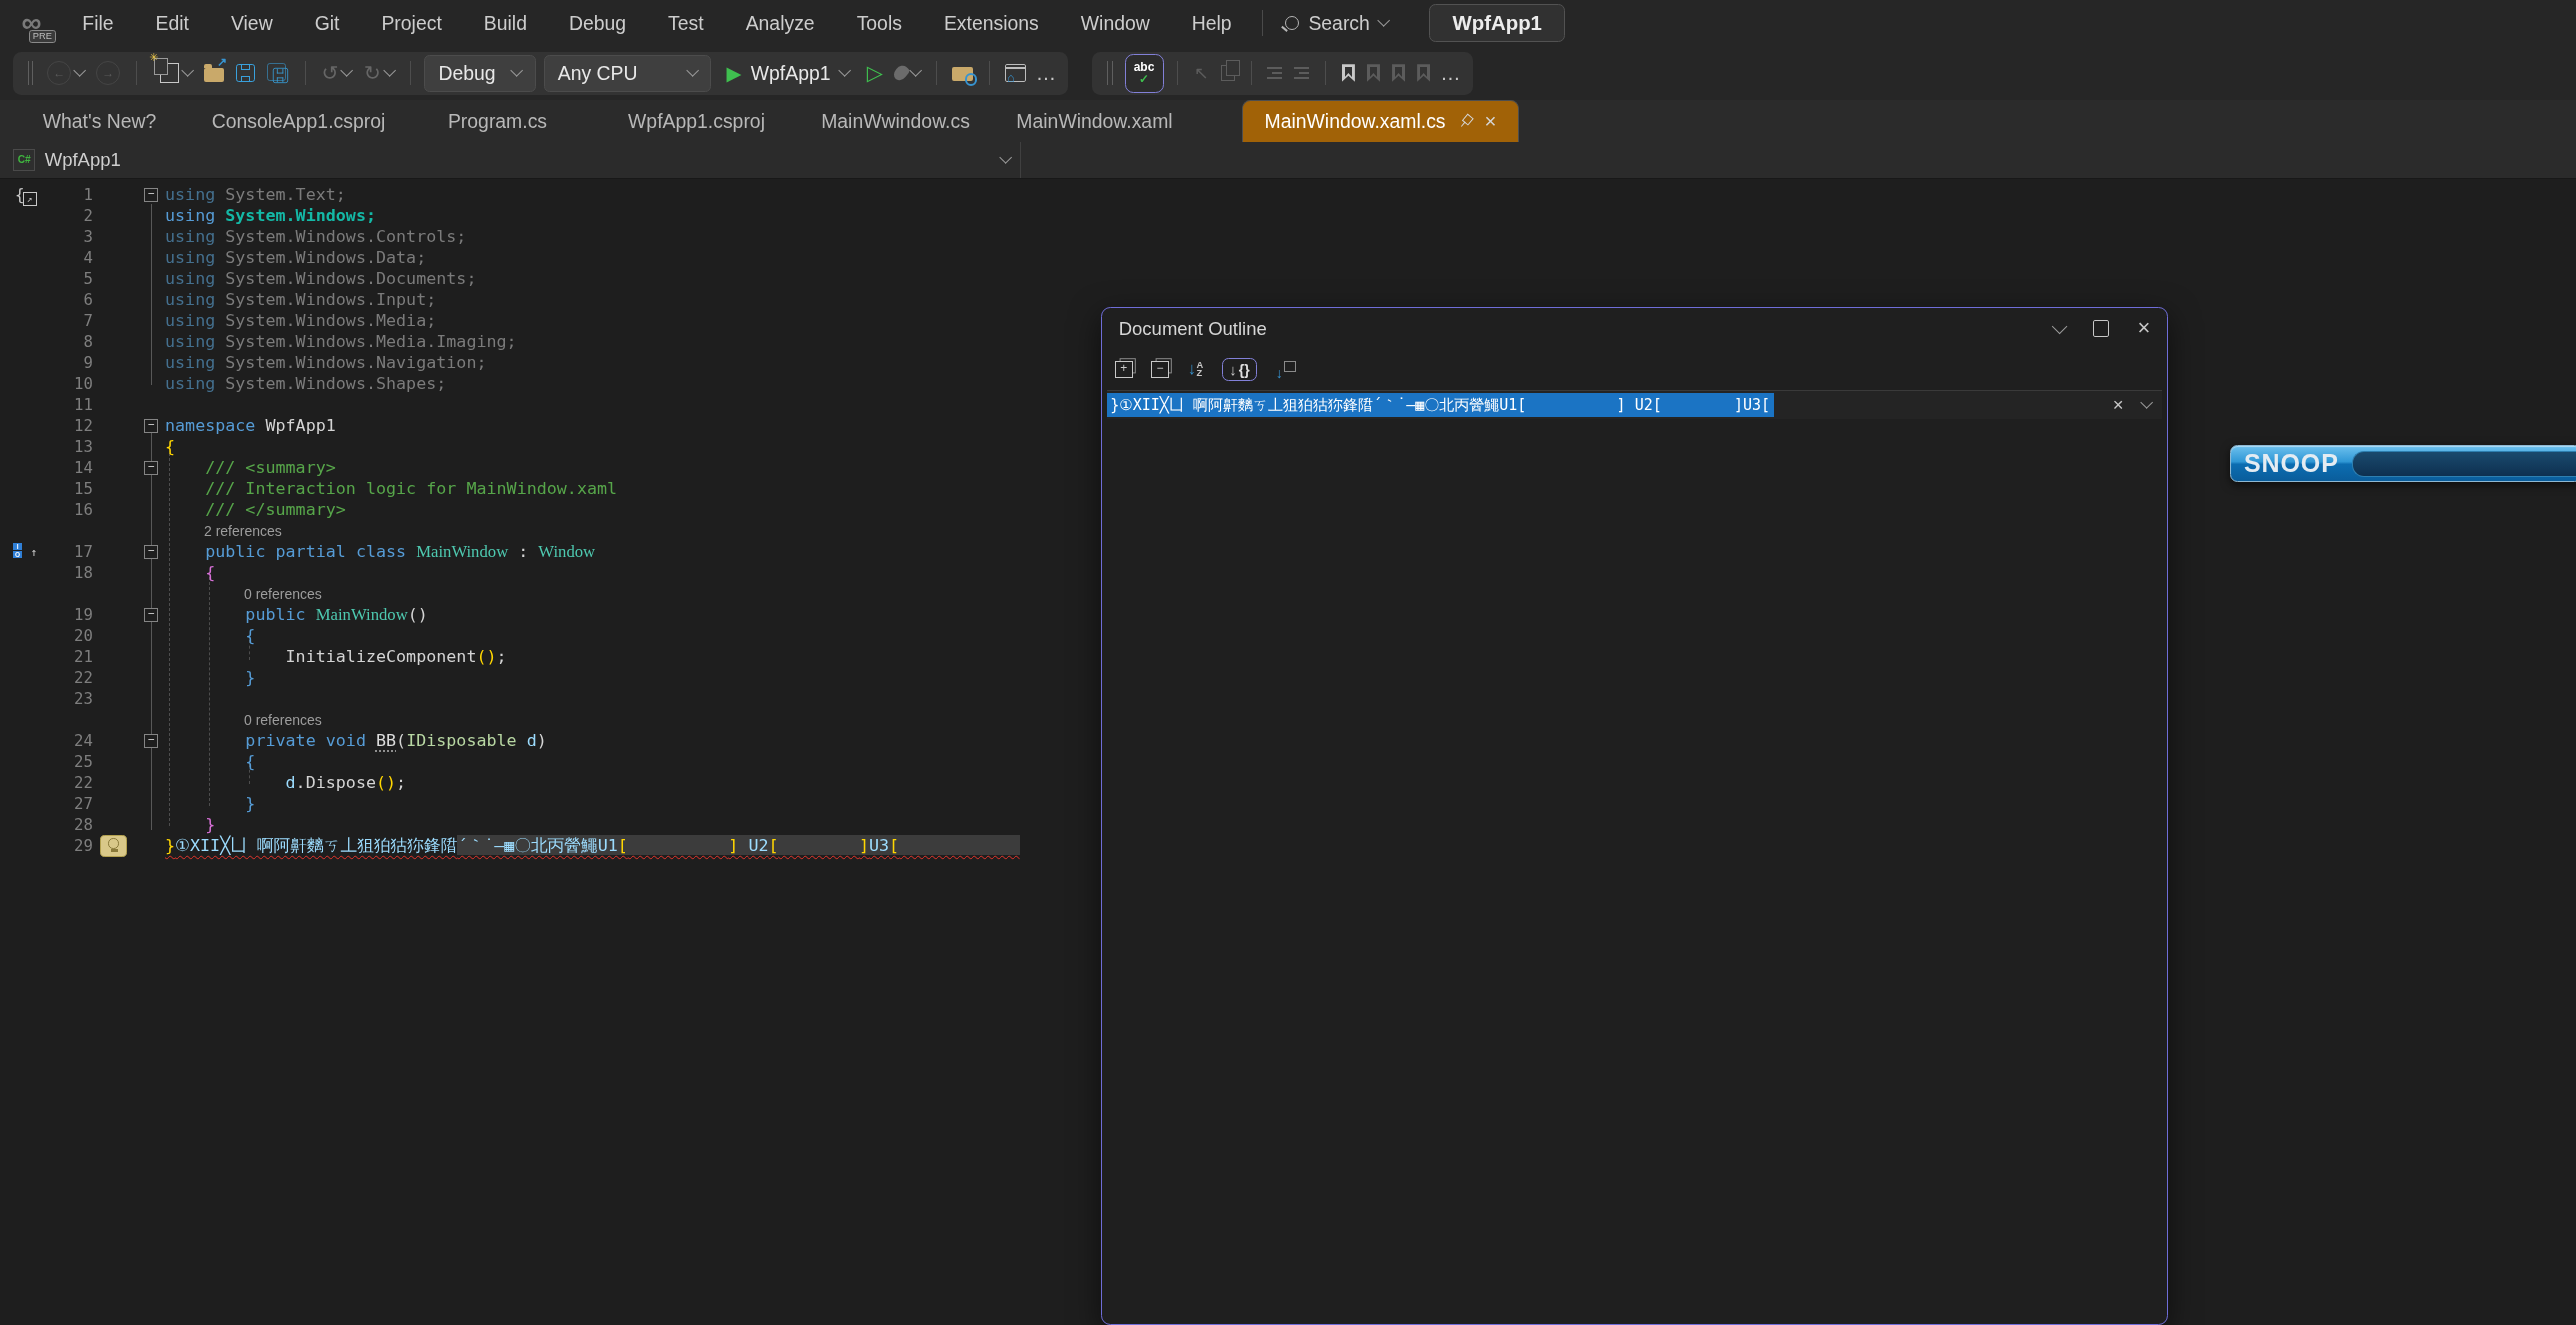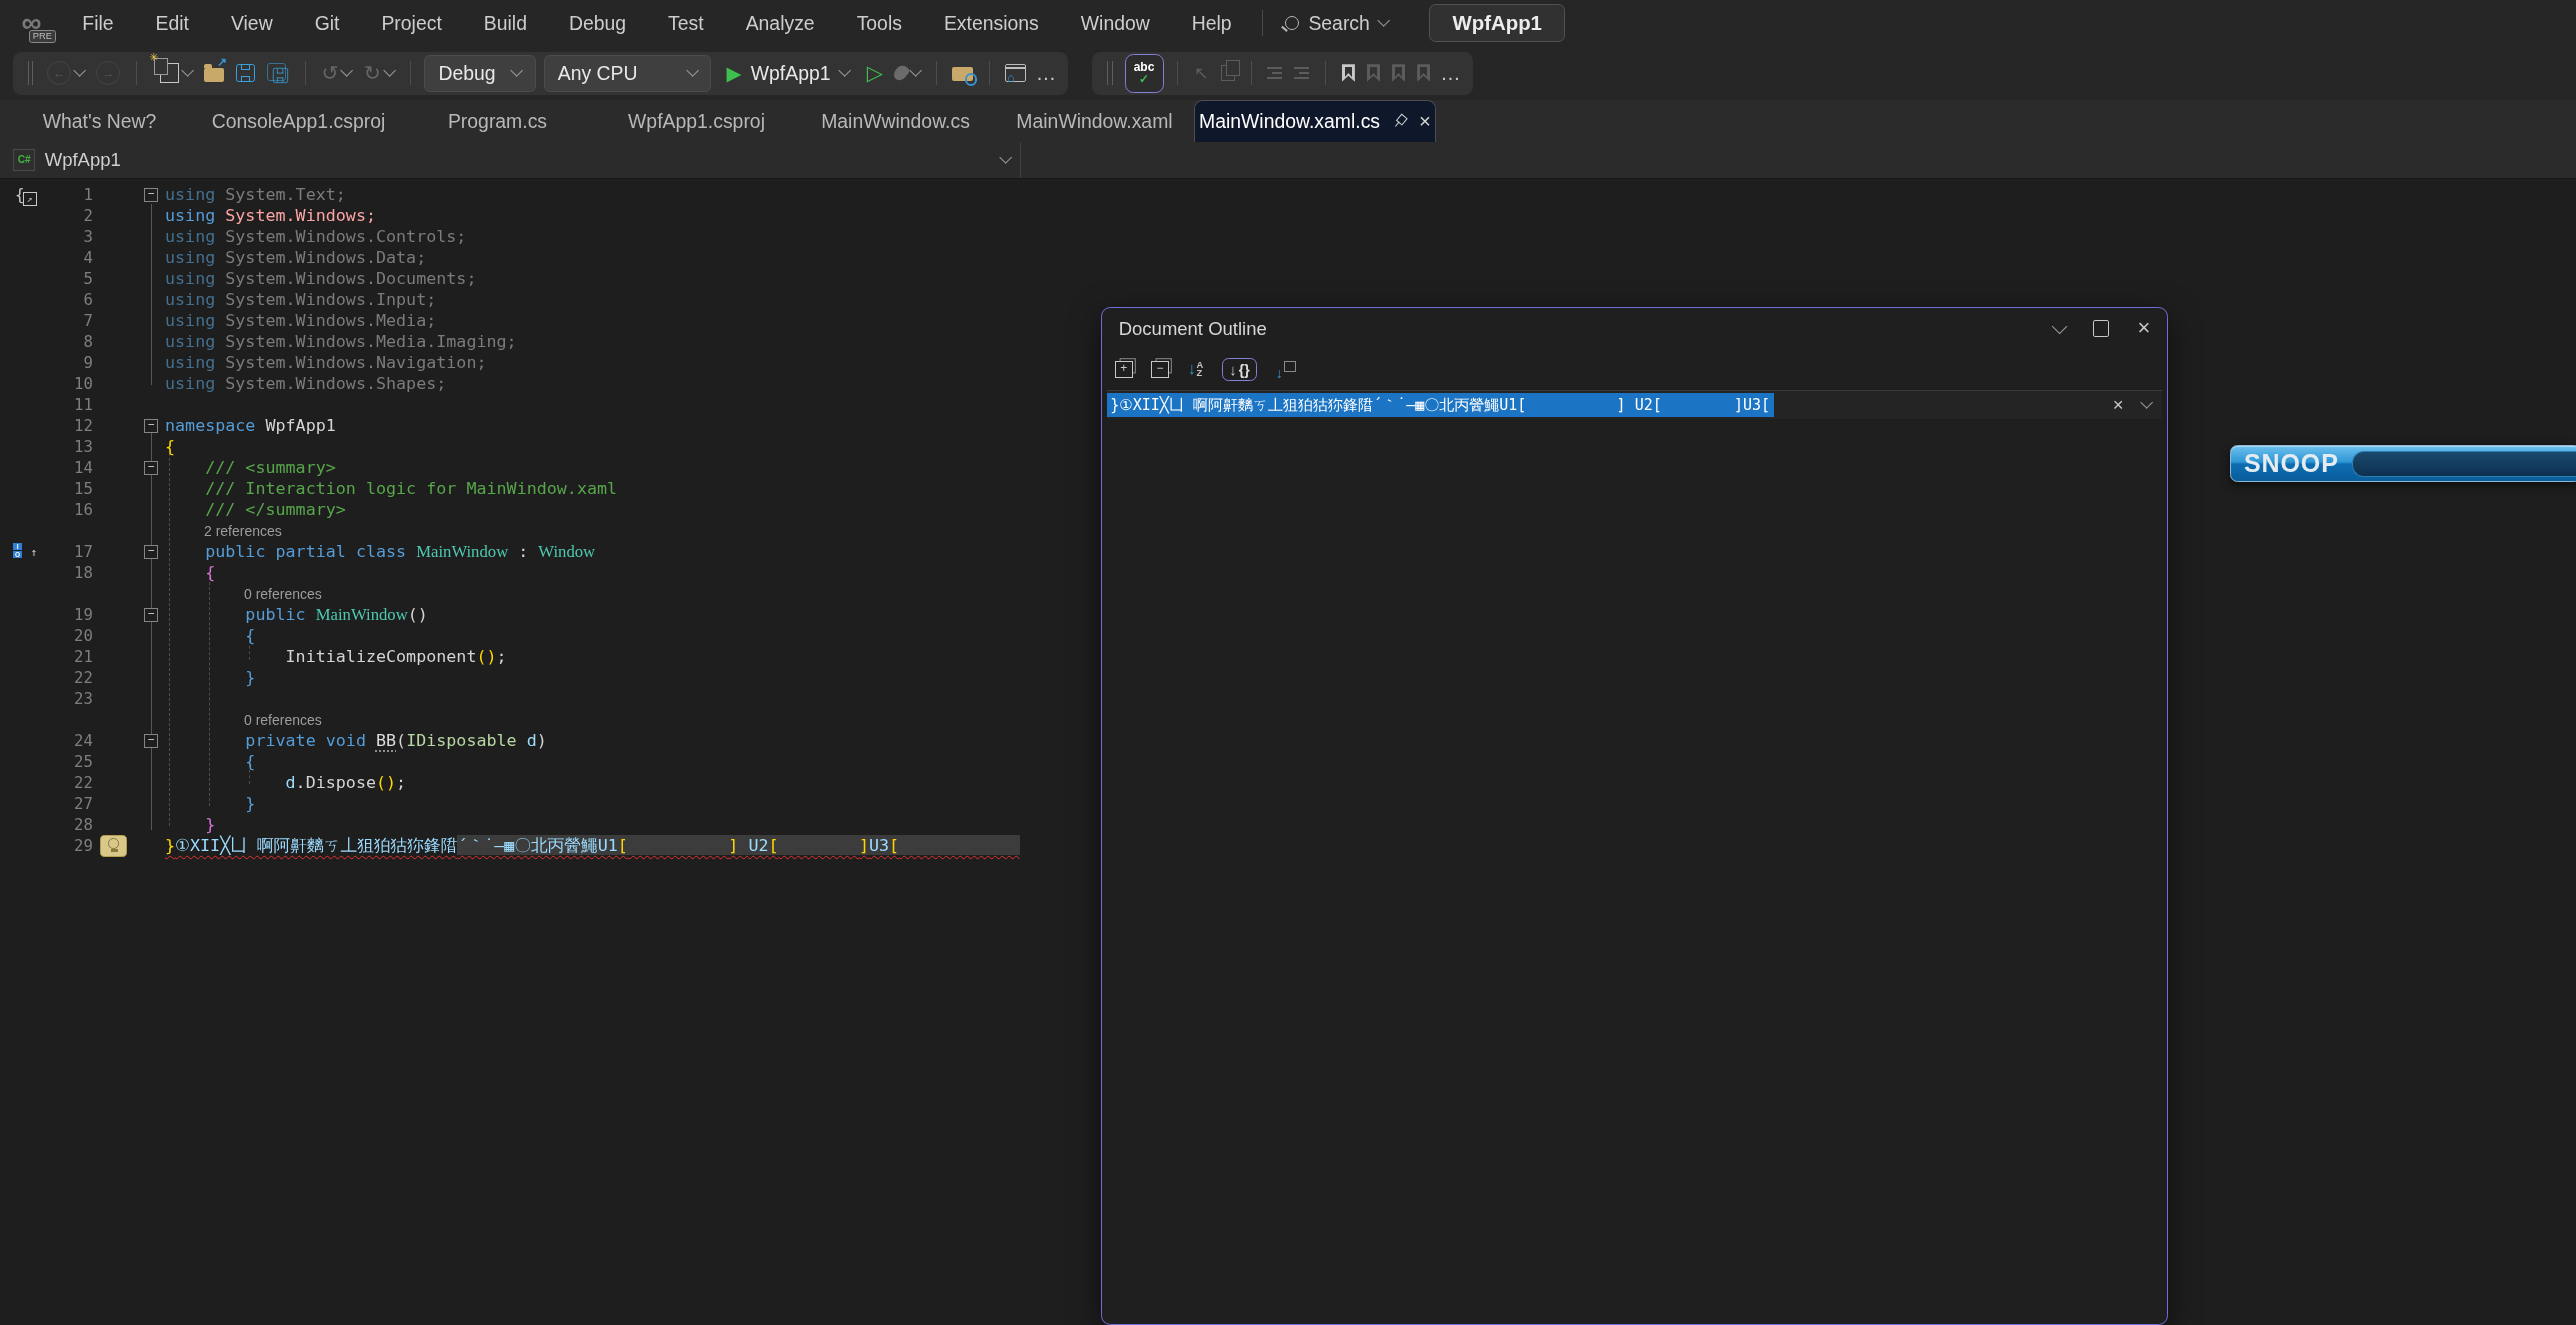--- a/index.html
+++ b/index.html
@@ -70,22 +70,22 @@
   .indico span:nth-child(2){margin-left:4.6px;width:10.2px;}
   .bm{width:13px;height:17.6px;background:#c8c8c8;clip-path:polygon(0 0,100% 0,100% 100%,50% 65%,0 100%);position:relative;}
   .bm.disb{background:#5c5c5c;}
   .bm:after{content:"";position:absolute;left:2.8px;top:2.8px;right:2.8px;bottom:4.6px;background:#333;
             clip-path:polygon(0 0,100% 0,100% 100%,50% 60%,0 100%);}
   
   .tabrow{position:absolute;left:0;top:100px;width:100%;height:43px;background:#2b2b2b;
           display:flex;align-items:stretch;border-bottom:0.9px solid #1c1c1c;box-sizing:border-box;}
   .tab{width:199px;display:flex;align-items:center;justify-content:center;gap:13px;
        font-size:19.4px;color:#b8b8b8;box-sizing:border-box;}
-  .tab.active{background:#0f172a;color:#ffffff;border:0.9px solid #4e4e4e;border-bottom:none;
-              border-radius:8.3px 8.3px 0 0;width:242px;}
+  .tab.active{background:#a16207;color:#ffffff;border:0.9px solid #4e4e4e;border-bottom:none;
+              border-radius:8.3px 8.3px 0 0;width:277px;margin-left:48px;}
   .pin{width:13px;height:15px;position:relative;transform:rotate(40deg);flex:none;}
   .pin:before{content:"";position:absolute;top:0;left:2.8px;width:6.5px;height:7.4px;border:1.4px solid #d5d5d5;}
   .pin:after{content:"";position:absolute;top:8.3px;left:5.6px;width:1.9px;height:5.6px;background:#d5d5d5;}
   .tclose{font-size:20.4px;color:#d5d5d5;line-height:16.7px;}
   
   .crumbs{position:absolute;left:0;top:142px;width:100%;height:37px;background:#2b2b2b;
           display:flex;align-items:center;border-bottom:0.9px solid #181818;box-sizing:border-box;}
   .crumb{display:flex;align-items:center;gap:9.3px;height:100%;box-sizing:border-box;
          padding:0 9.3px 0 13px;border-right:0.9px solid #404040;font-size:18.5px;color:#cfcfcf;}
   .crumb .spacer{flex:1;}
@@ -102,21 +102,21 @@
   .crow{position:relative;height:21px;font-family:"DejaVu Sans Mono",monospace;font-size:16.7px;line-height:21px;}
   .lnum{position:absolute;left:0;width:93px;text-align:right;color:#7e7e7e;font-size:15.7px;}
   .outm{position:absolute;left:141px;top:0;width:20.4px;text-align:center;}
   .ob{display:inline-block;width:12px;height:12px;border:0.9px solid #858585;color:#cccccc;background:#1e1e1e;
       font-size:11px;line-height:10.2px;text-align:center;vertical-align:2.8px;}
   .ctext{position:absolute;left:165px;right:0;white-space:pre;}
   .lens{font-family:"Liberation Sans",sans-serif;font-size:14px;color:#9d9d9d;display:inline-block;}
   .vln{position:absolute;width:0.9px;background:#585858;}
   .gd{position:absolute;width:0;border-left:0.9px dashed #4d4d4d;}
   .c-kw{color:#569cd6;} .c-kwd{color:#44708f;} .c-dm{color:#7b7b7b;}
-  .c-tx{color:#d4d4d4;} .c-tb{color:#fca5a5;} .c-cm{color:#57a64a;}
+  .c-tx{color:#d4d4d4;} .c-tb{color:#14b8a6;font-weight:bold;} .c-cm{color:#57a64a;}
   .c-ty{color:#4ec9b0;font-family:Liberation Serif, serif;} .c-it{color:#b8d7a3;} .c-pr{color:#9cdcfe;}
   .c-mt{color:#dcdcdc;text-decoration:underline dotted #8f8f8f 1.9px;text-underline-offset:4.6px;}
   .c-b1{color:#ffd602;} .c-b2{color:#d670d6;} .c-b3{color:#569cd6;}
   .c-id{color:#9cdcfe;} .c-gp{color:rgba(0,0,0,0);}
   .c-gx{background:#3c3c3c;}
   .c-w{text-decoration-line:underline;text-decoration-style:wavy;text-decoration-color:#e5342b;
        text-decoration-thickness:1.4px;text-underline-offset:3.7px;}
   .icbr{position:absolute;left:15px;top:0;color:#c8c8c8;font-size:15.7px;font-family:"DejaVu Sans Mono",monospace;}
   .icbr i{display:inline-block;width:12px;height:12px;border:1.4px solid #c8c8c8;font-style:normal;
           font-size:9.3px;line-height:11px;text-align:center;vertical-align:-2.8px;margin-left:-1.9px;}

